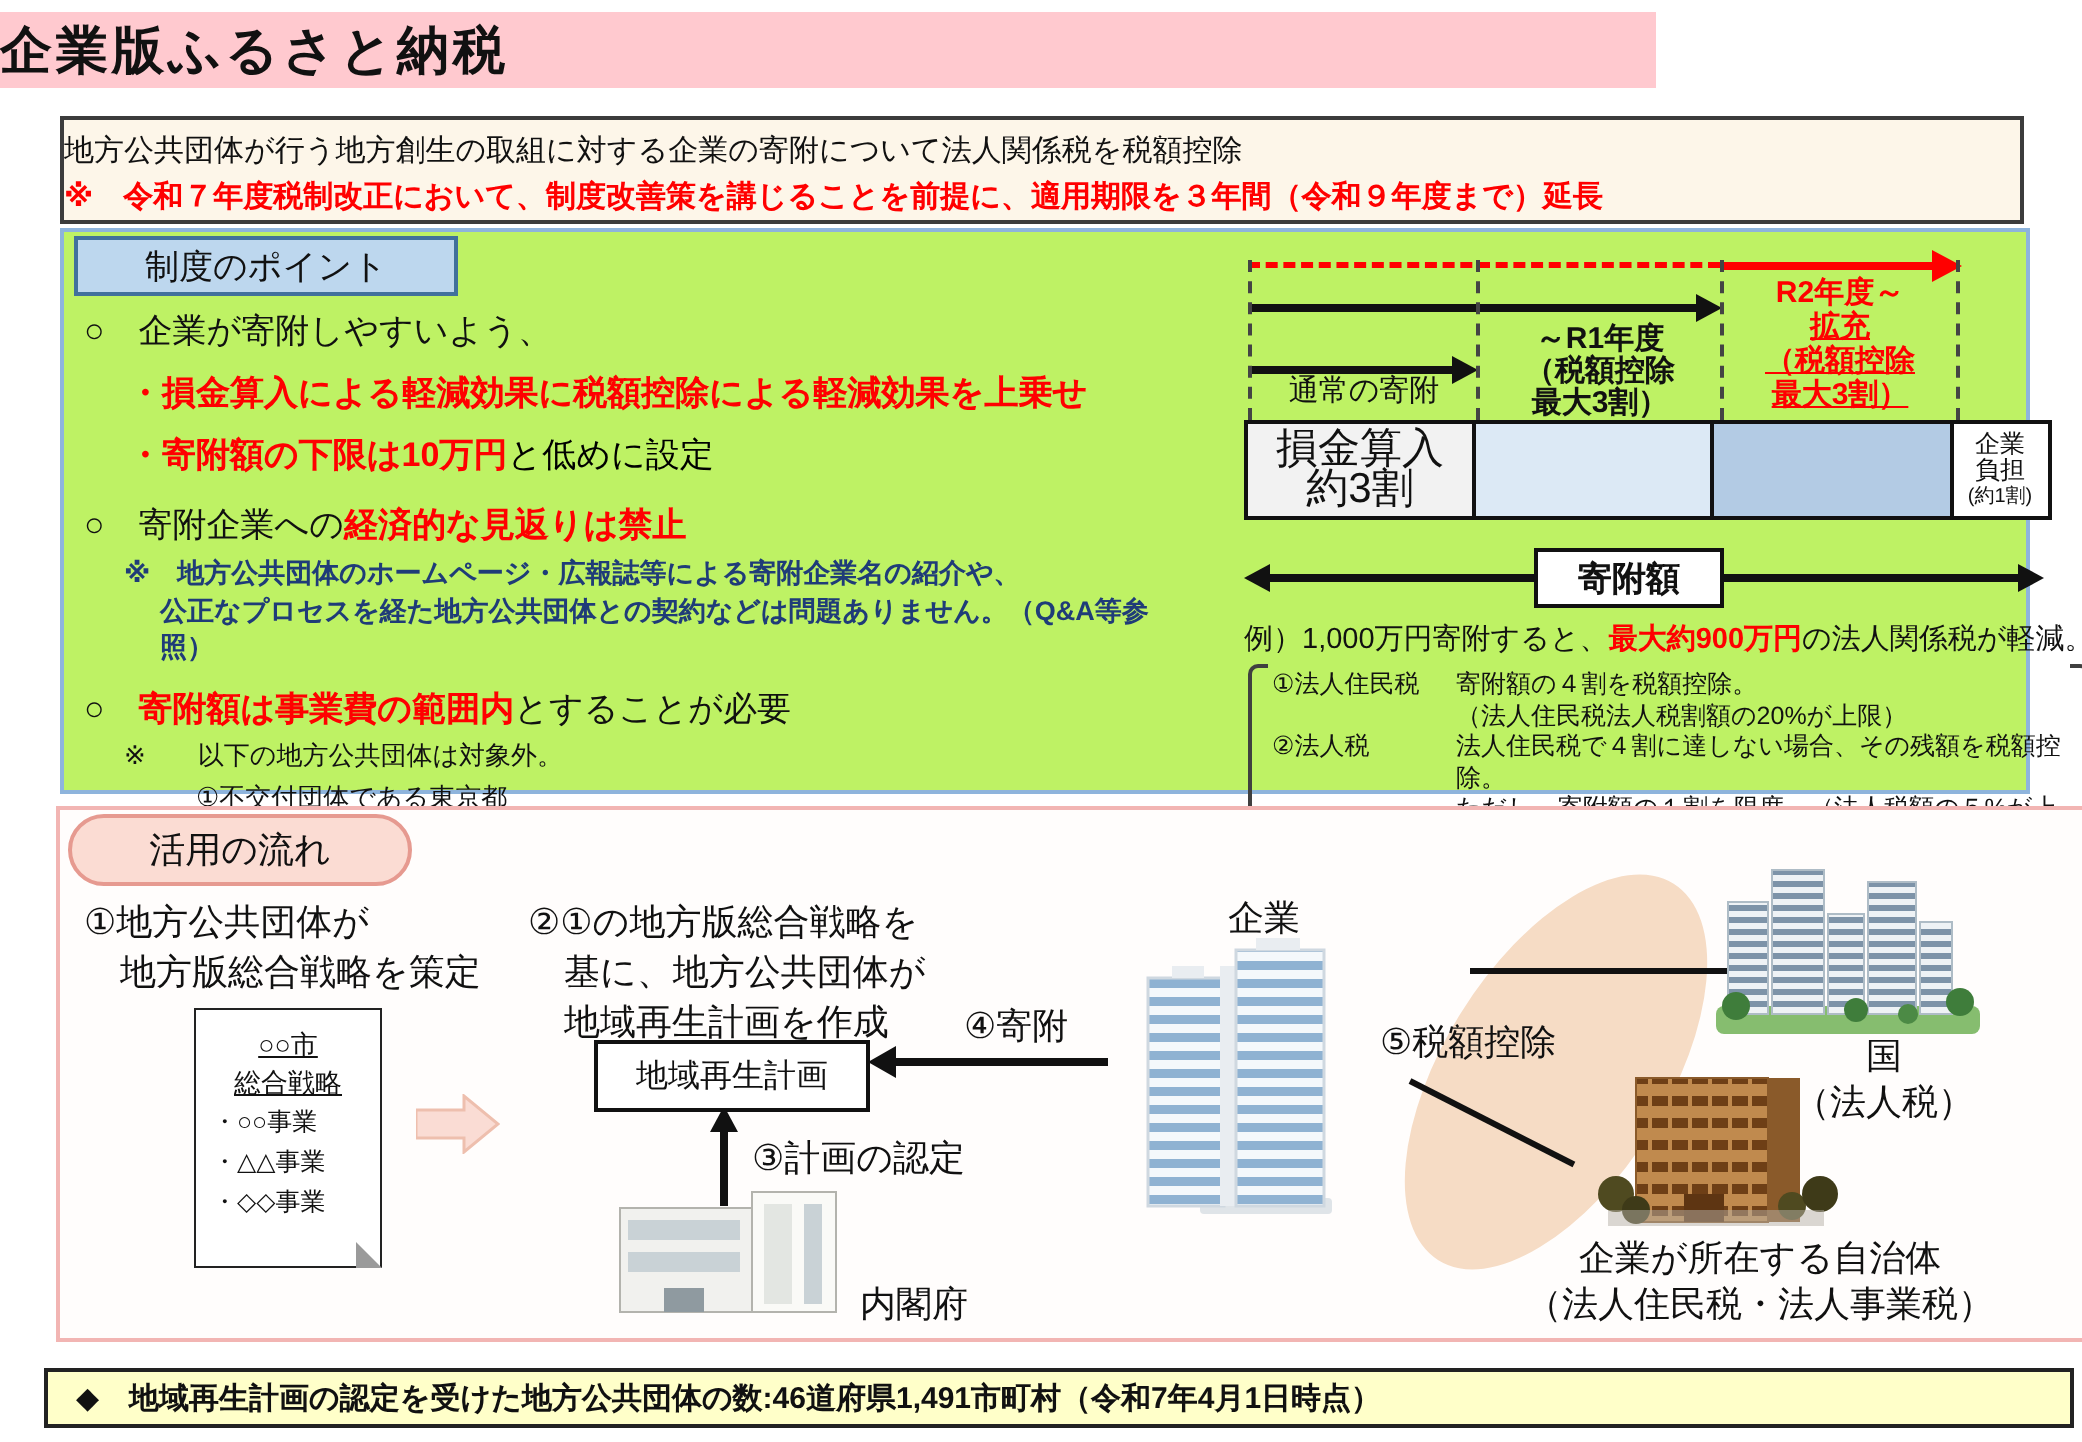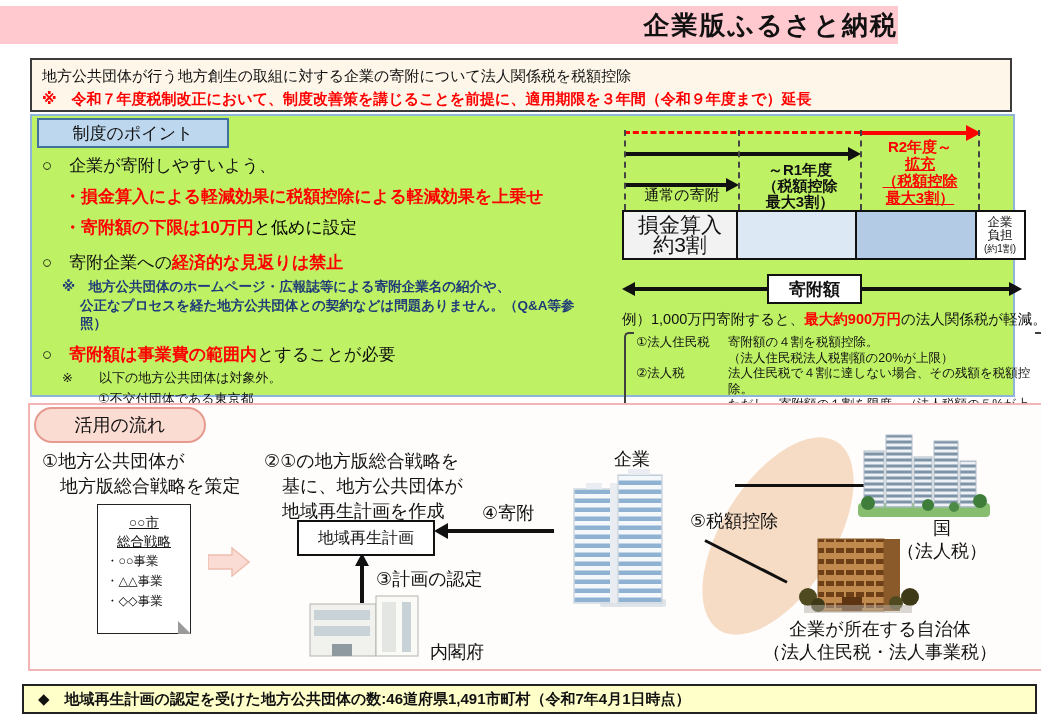--- a/index.html
+++ b/index.html
@@ -1,26 +1,26 @@
 <!DOCTYPE html>
 <html><head>
 <meta charset="utf-8">
 <style>
   * { margin:0; padding:0; box-sizing:border-box; }
   body { font-family:"Liberation Sans","DejaVu Sans",sans-serif; background:#ffffff; }
   #page { position:relative; width:1041px; height:721px; background:#ffffff; overflow:hidden; }
 
   
-  .title-bar { position:absolute; left:0; top:6px; width:898px; height:38px;
-    background:#ffc9cf; display:flex; align-items:center; justify-content:flex-end; }
+  .title-bar { position:absolute; left:0; top:6px; width:828px; height:38px;
+    background:#ffc9cf; display:flex; align-items:center; justify-content:flex-start; }
   .title-bar h1 { font-size:26px; font-weight:bold; color:#111; letter-spacing:2px; }
 
   
   .intro-box { position:absolute; left:30px; top:58px; width:982px; height:54px;
-    background:#fdf6e9; border:2px solid #3c3c3c; padding:4px 10px; }
+    background:#fdf6e9; border:2px solid #3c3c3c; padding:4px 0; }
   .intro-line1 { font-size:15px; color:#111; line-height:23px; }
   .intro-line2 { font-size:15px; color:#ff0000; font-weight:bold; line-height:23px; }
 
   
   .points-box { position:absolute; left:30px; top:114px; width:985px; height:283px;
     background:#bef264; border:2px solid #8eb4dc; }
   .points-label { position:absolute; left:5px; top:2px; width:192px; height:30px;
     background:#bdd7ee; border:2px solid #41719c; display:flex; align-items:center; justify-content:center;
     font-size:17px; color:#111; }
   .pcol { position:absolute; left:10px; top:34px; width:550px; }

